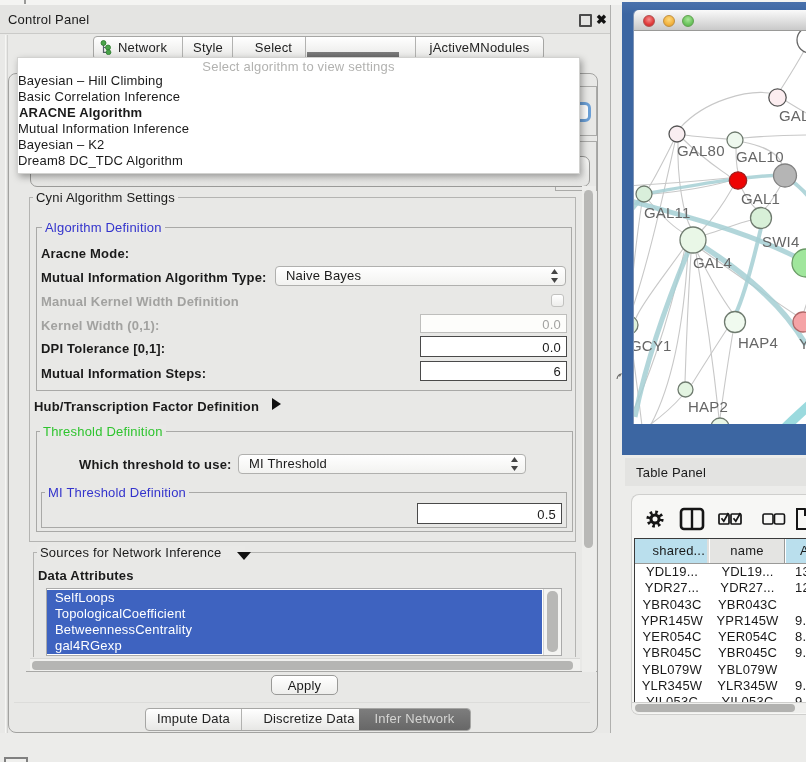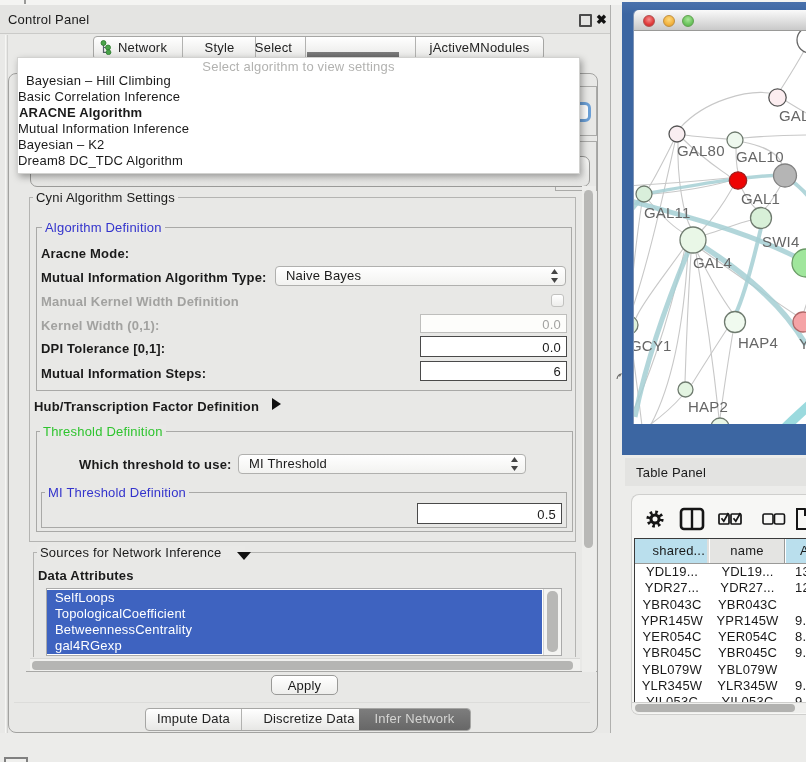--- a/index.html
+++ b/index.html
@@ -36,21 +36,21 @@
 
   <div class="abs" style="left:93px;top:31px;width:449px;height:22px;border:1px solid #a6a6a4;border-radius:4px;background:linear-gradient(#ffffff,#e7e7e5);overflow:hidden;">
     <div class="tabseg" style="left:0;width:89px;border-right:1px solid #b2b2b0;text-align:left;padding-left:24px;box-sizing:border-box;">
       <svg class="abs" style="left:6px;top:3px;" width="14" height="15" viewBox="0 0 14 15">
         <path d="M3.5,4.5 L3.5,12.3 L6,12.3 M3.5,7.5 L5.6,7.5" stroke="#55606a" stroke-width="1.2" fill="none"></path>
         <circle cx="3.5" cy="3" r="2.5" fill="#4aa44a" stroke="#2c7a2c" stroke-width="0.8"></circle>
         <circle cx="8" cy="7.5" r="2.5" fill="#4aa44a" stroke="#2c7a2c" stroke-width="0.8"></circle>
         <circle cx="8.5" cy="12.3" r="2.4" fill="#4aa44a" stroke="#2c7a2c" stroke-width="0.8"></circle>
       </svg>
       Network</div>
-    <div class="tabseg" style="left:90px;width:72px;border-right:1px solid #b2b2b0;">Style</div>
+    <div class="tabseg" style="left:90px;width:49px;border-right:1px solid #b2b2b0;">Style</div>
     <div class="tabseg" style="left:148px;width:64px;border-right:1px solid #b2b2b0;">Select</div>
     <div class="tabseg" style="left:213px;width:92px;background:linear-gradient(#7d7d7d,#676767);color:#dedede;margin-top:15px;">Cyni Toolbox</div>
     <div class="tabseg" style="left:321px;width:128px;border-left:1px solid #b2b2b0;">jActiveMNodules</div>
   </div>
 
   <div class="abs" style="left:5px;top:30px;width:1px;height:698px;background:#f6f6f4;"></div>
   <div class="abs" style="left:7px;top:30px;width:1px;height:698px;background:#d2d2d0;"></div>
 
   <div class="abs" style="left:8px;top:68px;width:590px;height:660px;background:#e8e8e6;border:1px solid #a2a2a0;border-radius:8px;box-sizing:border-box;"></div>
 
@@ -132,21 +132,21 @@
 
   <div class="abs" style="left:145px;top:703px;width:324px;height:21px;border:1px solid #a6a6a4;border-radius:4px;background:linear-gradient(#ffffff,#e7e7e5);overflow:hidden;">
     <div class="tabseg" style="left:0;width:96px;border-right:1px solid #b2b2b0;line-height:20px;">Impute Data</div>
     <div class="tabseg" style="left:97px;width:132px;line-height:20px;">Discretize Data</div>
     <div class="tabseg" style="left:213px;width:111px;background:linear-gradient(#7d7d7d,#676767);color:#d5d5d3;line-height:20px;">Infer Network</div>
   </div>
 </div>
 
 <div class="abs" style="left:17px;top:57px;width:563px;height:117px;background:#fff;border:1px solid #d2d2d0;box-sizing:border-box;box-shadow:2px 3px 7px rgba(0,0,0,0.35);z-index:50;">
   <div style="text-align:center;color:#b2b2b0;line-height:13px;margin-top:2px;">Select algorithm to view settings</div>
-  <div style="padding-left:8px;line-height:16px;">Bayesian – Hill Climbing</div>
+  <div style="padding-left:0px;line-height:16px;">Bayesian – Hill Climbing</div>
   <div style="padding-left:0px;line-height:16px;">Basic Correlation Inference</div>
   <div style="padding-left:1px;line-height:16px;font-weight:bold;">ARACNE Algorithm</div>
   <div style="padding-left:0px;line-height:16px;">Mutual Information Inference</div>
   <div style="padding-left:0px;line-height:16px;">Bayesian – K2</div>
   <div style="padding-left:0px;line-height:16px;">Dream8 DC_TDC Algorithm</div>
 </div>
 
 <div class="abs" style="left:4px;top:757px;width:20px;height:12px;border:2px solid #808080;background:#f0f0ee;"></div>
 
 <div class="abs" style="left:622px;top:2px;width:184px;height:453px;background:linear-gradient(#4971ac,#3c66a2 12px);"></div>

